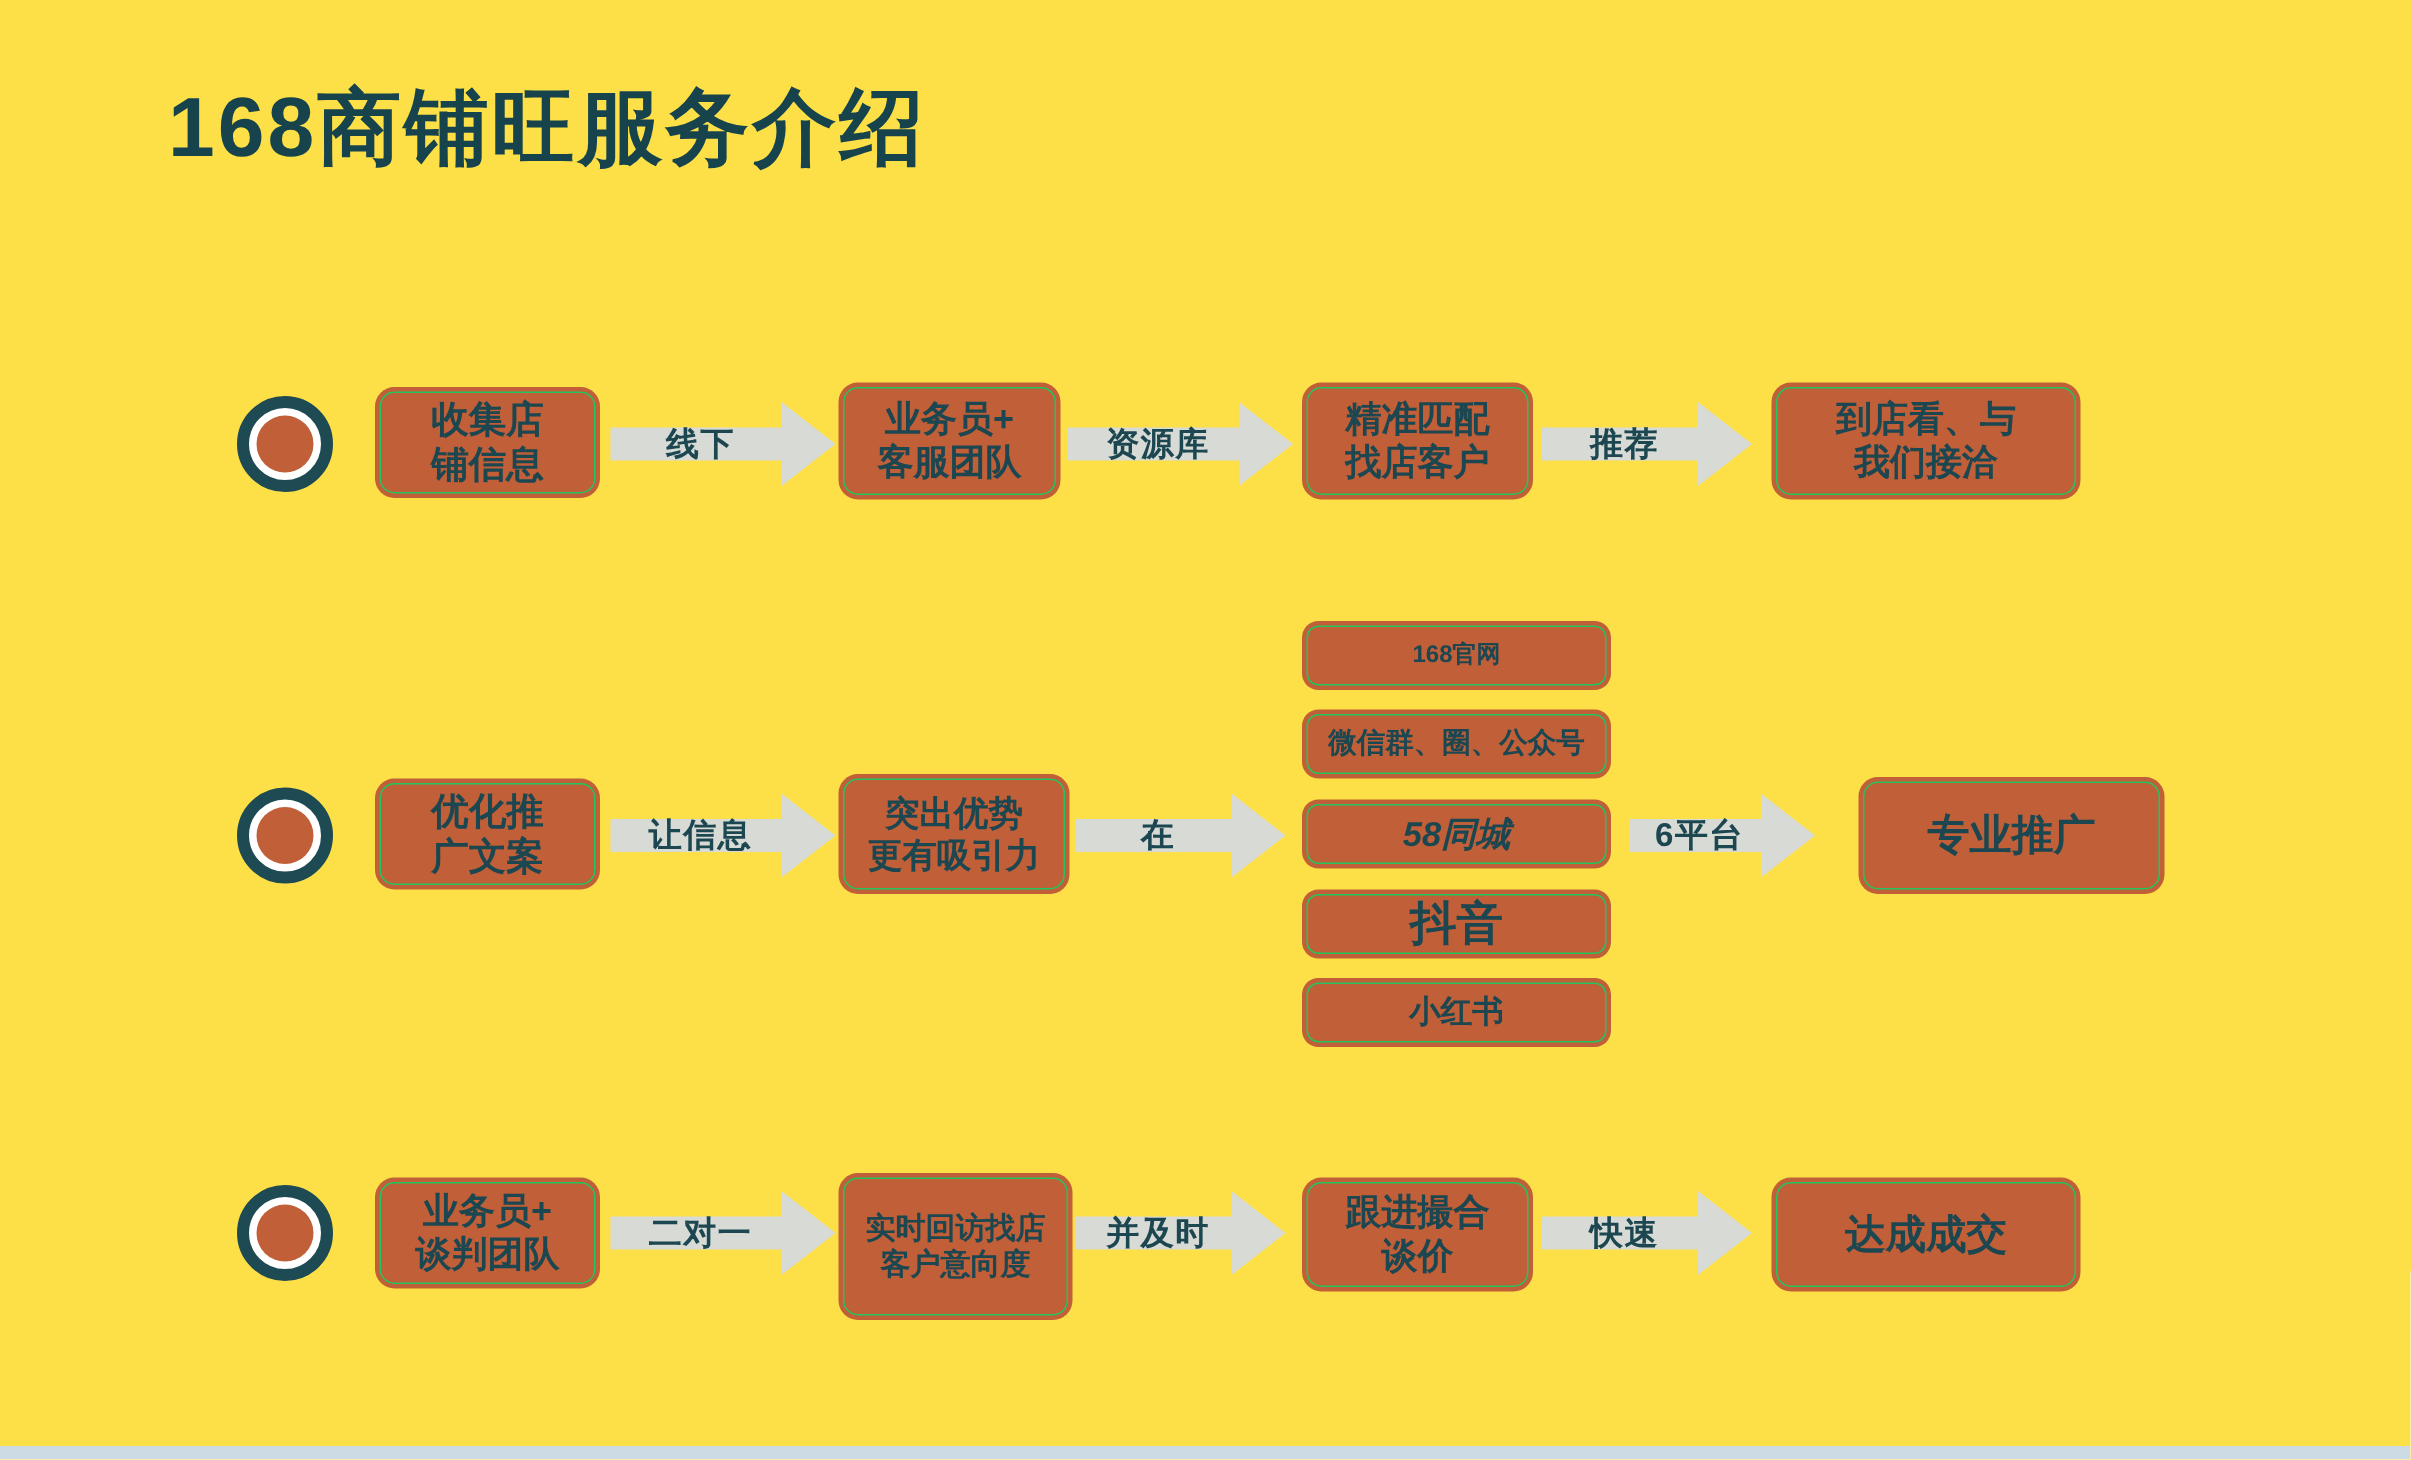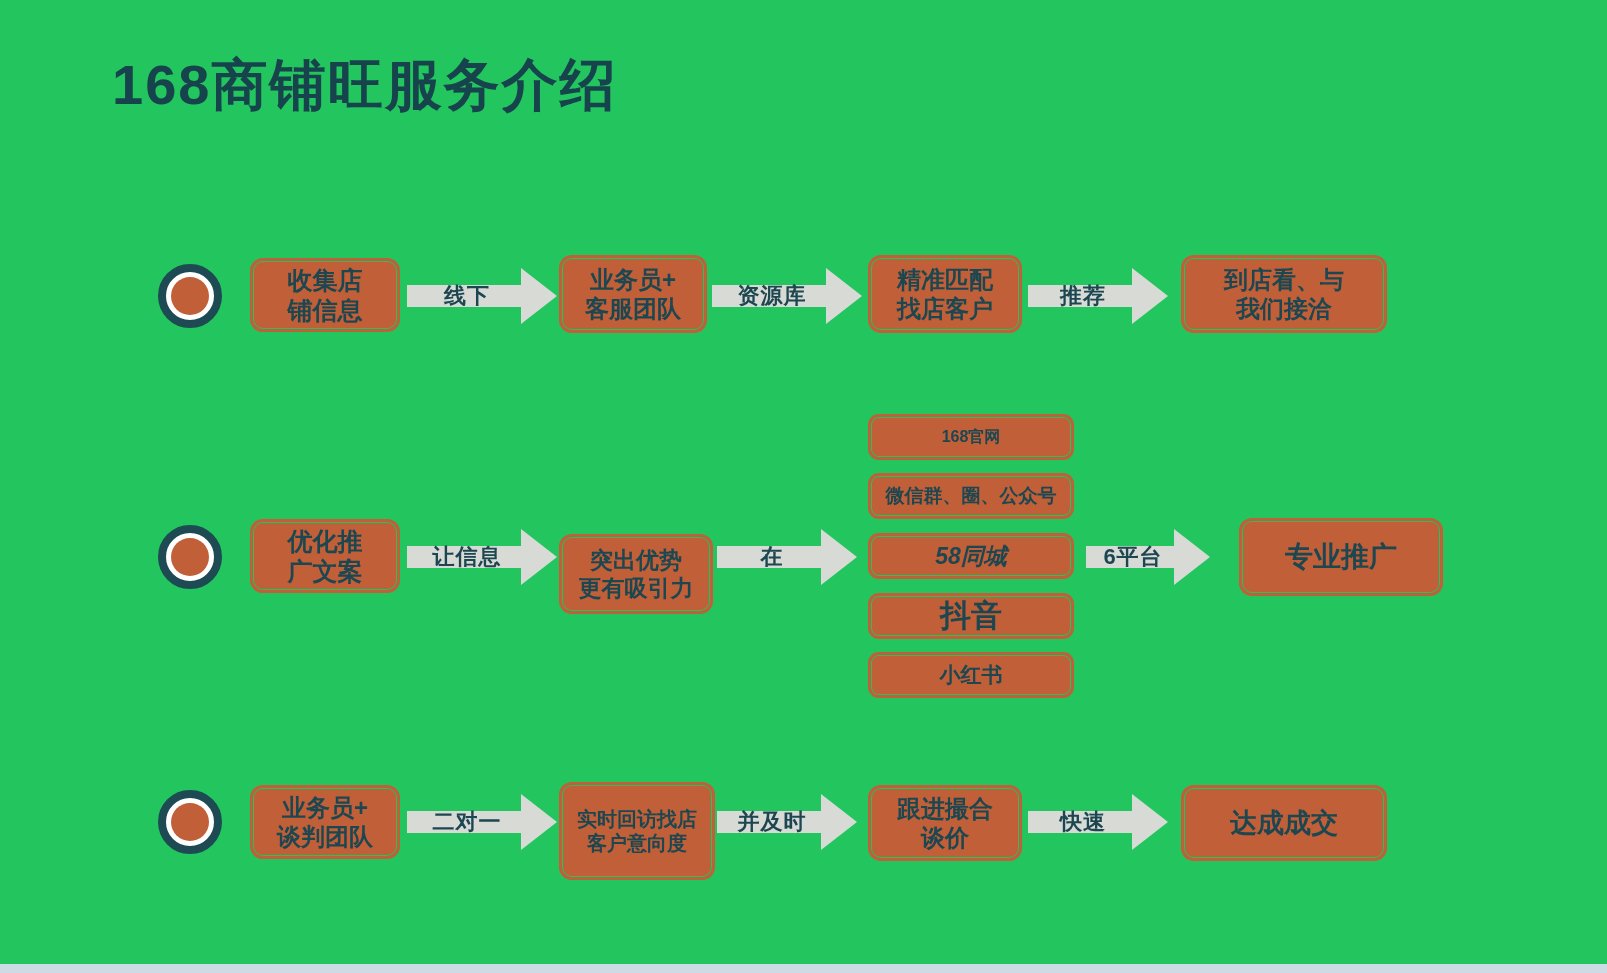--- a/index.html
+++ b/index.html
@@ -5,21 +5,21 @@
   html, body {
     margin: 0;
     padding: 0;
     background: #fbfbf9;
     font-family: "Liberation Sans", sans-serif;
   }
   .canvas {
     position: relative;
     width: 1607px;
     height: 973px;
-    background: #22c55e;
+    background: #fde047;
     overflow: hidden;
   }
   .title {
     position: absolute;
     left: 112px;
     top: 48px;
     margin: 0;
     font-size: 56px;
     font-weight: 900;
     letter-spacing: 2px;
@@ -146,21 +146,21 @@
 
   <div class="obox" style="left:253px; top:522px; width:144px; height:68px; font-size:25px;">优化推
 广文案</div>
 
   <div class="arrow" style="left:407px; top:529px; width:150px;">
     <div class="shaft"></div>
     <div class="head"></div>
     <div class="alabel">让信息</div>
   </div>
 
-  <div class="obox" style="left:562px; top:519px; width:148px; height:74px; font-size:23px;margin-top:18px;">突出优势
+  <div class="obox" style="left:562px; top:519px; width:148px; height:74px; font-size:23px;">突出优势
 更有吸引力</div>
 
   <div class="arrow" style="left:717px; top:529px; width:140px;">
     <div class="shaft"></div>
     <div class="head"></div>
     <div class="alabel">在</div>
   </div>
 
   <div class="obox" style="left:871px; top:417px; width:200px; height:40px; font-size:16px; border-radius:8px;">168官网</div>
   <div class="obox" style="left:871px; top:476px; width:200px; height:40px; font-size:19px; border-radius:8px;">微信群、圈、公众号</div>

